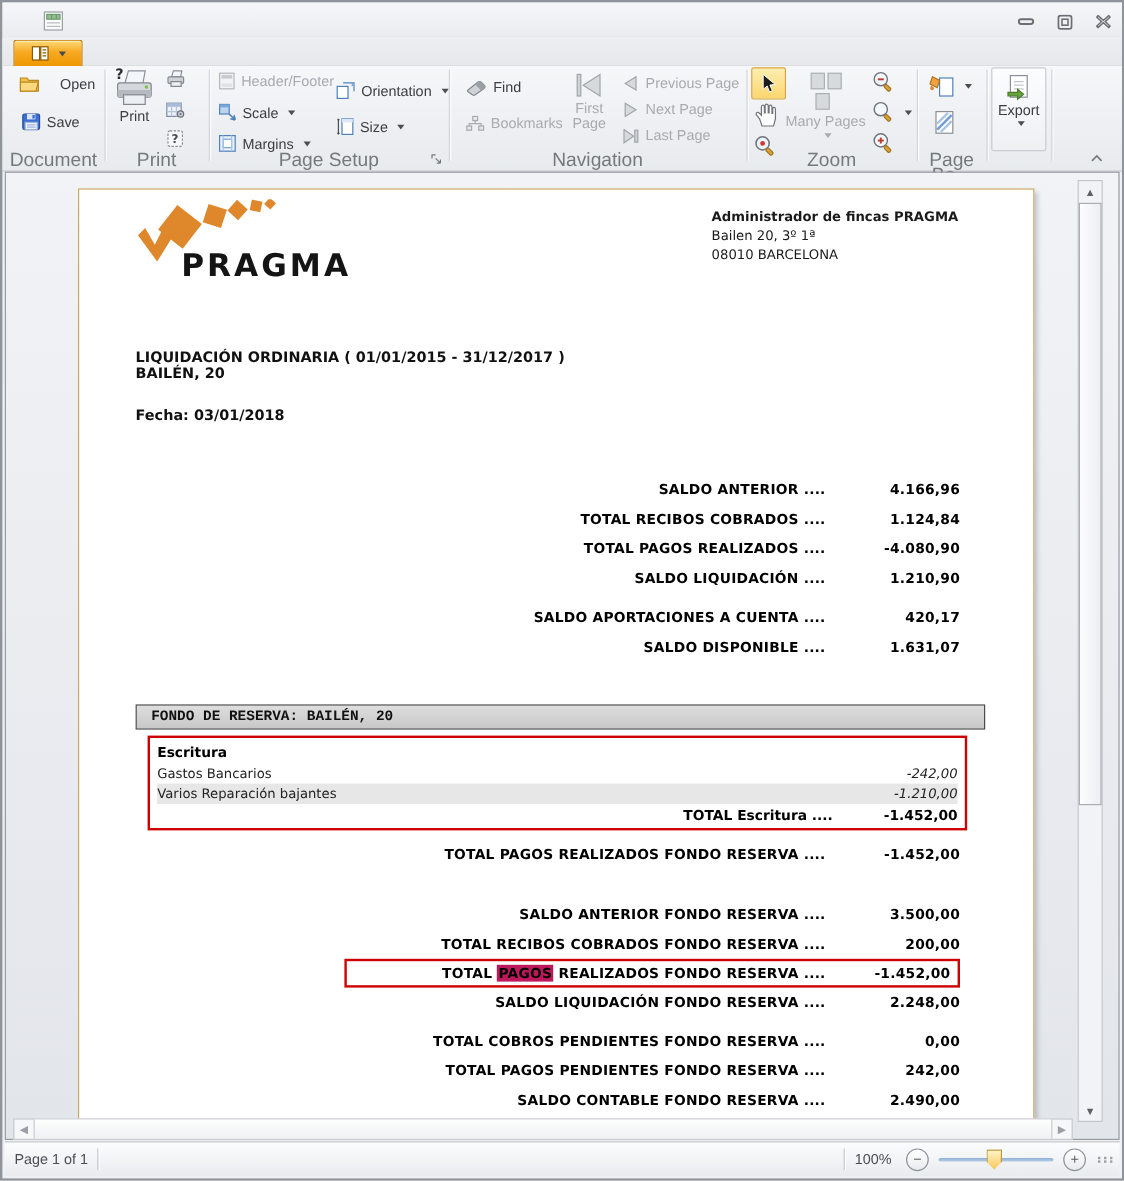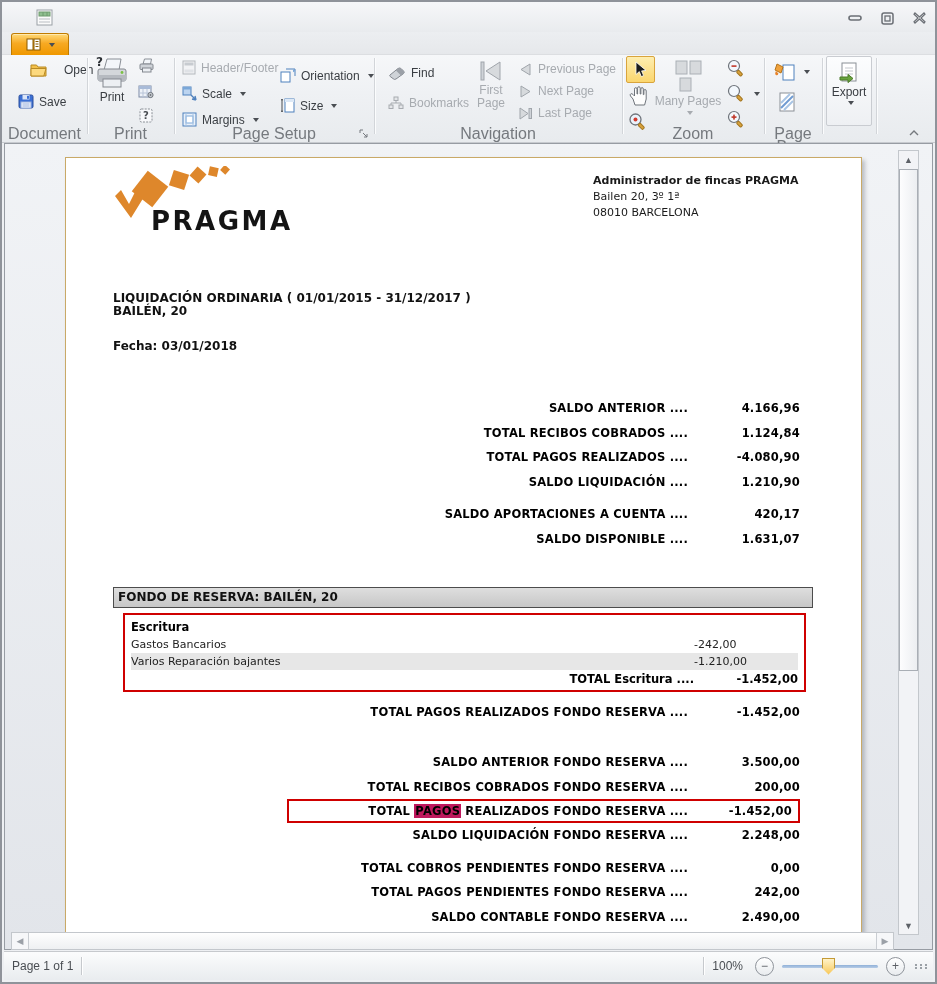--- a/index.html
+++ b/index.html
@@ -42,27 +42,27 @@
   .doc-title{left:47px;font-size:12px;font-weight:bold;color:#111;}
   .doc-rows{left:47px;width:687px;}
   .doc-row{display:flex;align-items:center;height:24.5px;font-size:11.5px;font-weight:bold;letter-spacing:.2px;}
   .doc-row.gap{margin-top:8px;}
   .doc-row .lbl{flex:1 1 auto;text-align:right;}
   .doc-row .val{flex:0 0 112px;width:112px;text-align:right;}
   .doc-row.boxed{margin-left:174px;border:2px solid #cf0000;height:20px;padding:0 6px 0 4px;}
   .doc-row.boxed .val{flex:0 0 104px;width:104px;}
   .hl{background:#be185d;padding:0 1px;}
   .secbar{left:47px;top:429px;width:694px;height:19px;background:linear-gradient(#dedede,#c7c7c7);
-    border:1px solid #4c4c4c;font-size:12px;font-weight:bold;line-height:19px;padding-left:4px;color:#111;}
+    border:1px solid #4c4c4c;font-size:12px;font-weight:bold;line-height:19px;padding-left:12px;color:#111;font-family:Liberation Mono, monospace;}
   .redbox{left:57px;top:455px;width:667px;border:2px solid #cf0000;padding:3px 6px 2px 6px;background:#fff;}
   .esc-title{font-size:11.5px;font-weight:bold;height:18px;line-height:18px;}
   .esc-row{display:flex;align-items:center;height:17px;font-size:11px;color:#222;}
   .esc-row.shaded{background:#e7e7e7;}
   .esc-row .elbl{flex:1;text-align:left;}
-  .esc-row .eval{flex:0 0 104px;text-align:left;}
+  .esc-row .eval{flex:0 0 104px;text-align:right;font-style:italic;}
   .esc-total{display:flex;align-items:center;height:18px;font-size:11.5px;font-weight:bold;}
   .esc-total .tlbl{flex:1;text-align:right;padding-right:0;}
   .esc-total .tval{flex:0 0 104px;text-align:right;}
 
   
   .vscroll{right:13px;top:6px;width:19px;bottom:14px;background:#f2f3f6;border:1px solid #c3c7cc;}
   .vthumb{left:0px;right:0px;top:18px;height:500px;background:linear-gradient(90deg,#fdfdfe,#eceef1);
     border:1px solid #a9aeb5;}
   .sarrow{width:100%;height:17px;display:flex;align-items:center;justify-content:center;color:#5d6167;font-size:9px;}
   .hscroll{left:6px;right:38px;bottom:-1px;height:16px;background:#f6f7f9;border:1px solid #c3c7cc;
@@ -124,21 +124,21 @@
       <svg width="16" height="13" viewBox="0 0 16 13">
           <rect x="1" y="1" width="6" height="11" fill="#ffffff" stroke="#8a5a00"></rect>
           <rect x="8" y="1" width="6" height="11" fill="#ffffff" stroke="#8a5a00"></rect>
           <line x1="9.5" y1="3.5" x2="12.5" y2="3.5" stroke="#8a5a00"></line>
           <line x1="9.5" y1="6" x2="12.5" y2="6" stroke="#8a5a00"></line>
           <line x1="9.5" y1="8.5" x2="12.5" y2="8.5" stroke="#8a5a00"></line>
         </svg>
       <span class="caret"></span>
     </div>
 
-    <div class="abs rbtn" style="left:28px;top:30px;gap:17px;">
+    <div class="abs rbtn" style="left:14px;top:30px;gap:17px;">
       <svg width="17" height="15" viewBox="0 0 17 15">
           <path d="M1 3 h5.5 l1.5 2 H16 v9 H1 z" fill="#f3c04a" stroke="#b98a23"></path>
           <path d="M1 6.5 h15 l-2.2 7.5 H1 z" fill="#fcd97e" stroke="#b98a23"></path>
         </svg>
       <span>Open</span>
     </div>
     <div class="abs rbtn" style="left:16px;top:62px;">
       <svg width="16" height="15" viewBox="0 0 16 15">
           <rect x="1" y="1" width="14" height="13" rx="1.5" fill="#3b6fd4" stroke="#2a4e9c"></rect>
           <rect x="4.5" y="1" width="7" height="4.5" fill="#dbe5f7"></rect>

